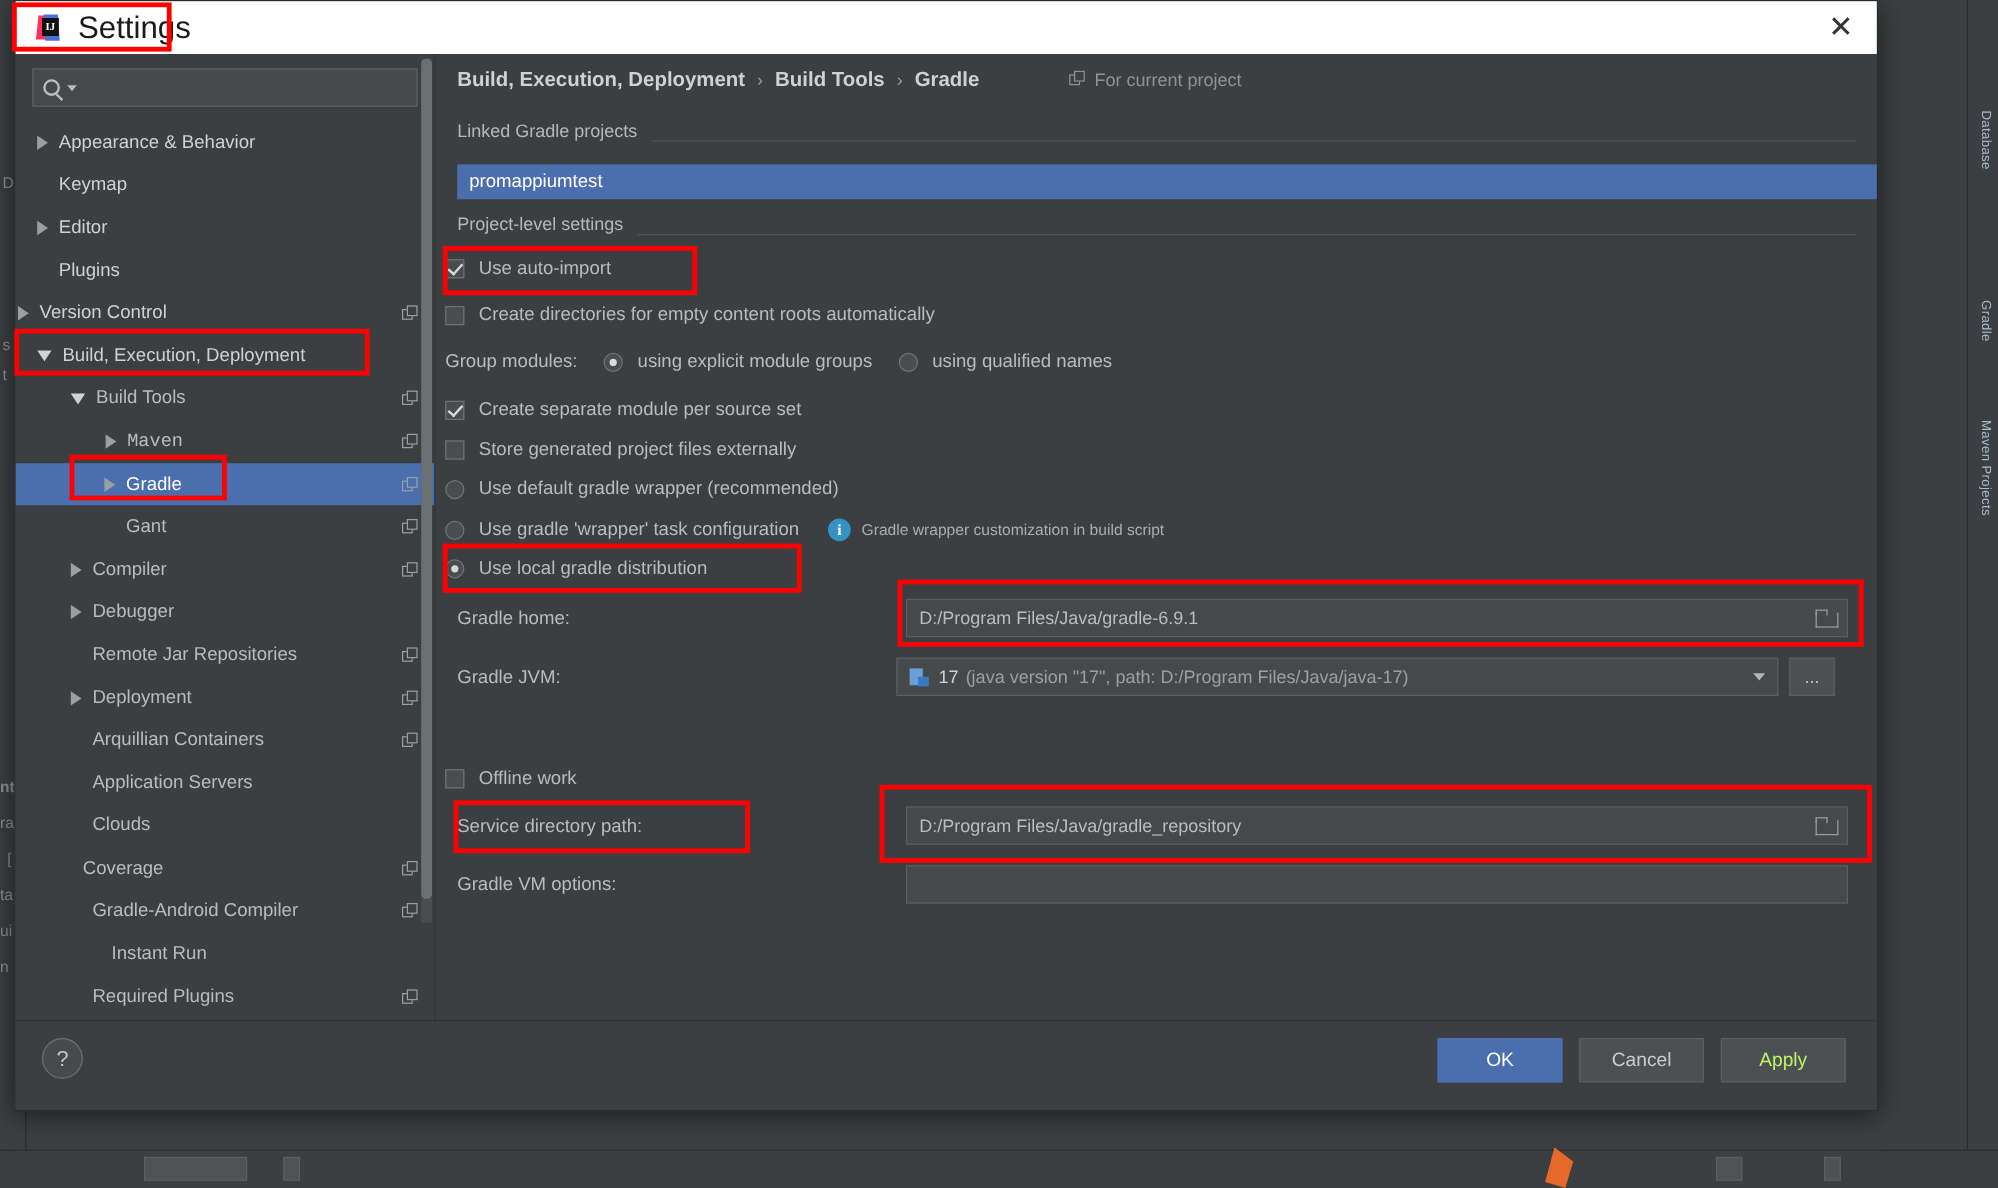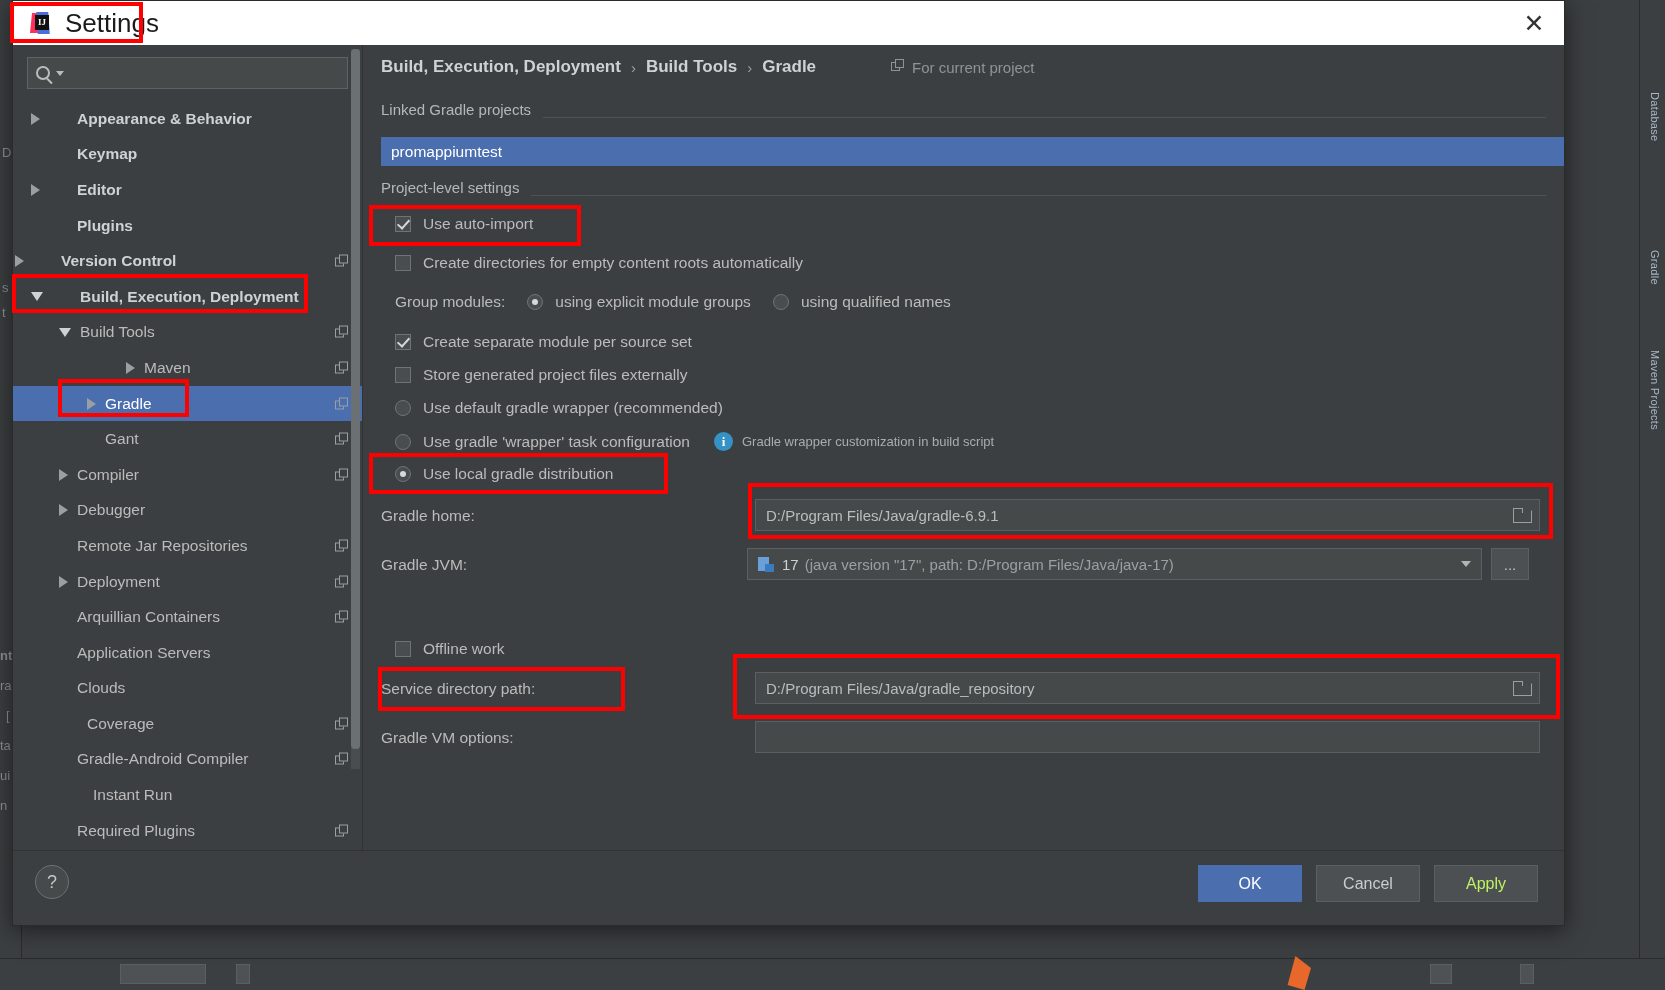--- a/index.html
+++ b/index.html
@@ -135,21 +135,21 @@
   }
   .tree-row {
     position: relative;
     height: 35.6px;
     display: flex; align-items: center;
     color: #bbbbbb; font-size: 15.5px;
     cursor: default;
     padding-right: 8px;
   }
   .tree-row.sel { background: #4b6eaf; color: #ffffff; }
-  .tree-row.bold { font-weight: bold; color: #cfd2d3; gap: 28px; }
+  .tree-row.bold { font-weight: normal; color: #cfd2d3; }
   .tw {
     width: 0; height: 0; flex: 0 0 auto; margin-right: 9px;
   }
   .tw.right {
     border-top: 6px solid transparent; border-bottom: 6px solid transparent;
     border-left: 9px solid #9a9fa1;
   }
   .tw.down {
     border-left: 6px solid transparent; border-right: 6px solid transparent;
     border-top: 9px solid #cfd2d3;
@@ -216,21 +216,21 @@
 
   .linked-item {
     position: absolute;
     left: 18px; width: 1384px; height: 29px;
     background: #4b6eaf; color: #ffffff;
     font-size: 15.5px;
     display: flex; align-items: center; padding-left: 10px;
   }
 
   .opt-row {
-    position: absolute; left: 32px;
+    position: absolute; left: 8px;
     display: flex; align-items: center;
     font-size: 15.5px; color: #bbbbbb;
     white-space: nowrap;
   }
   .cbox {
     width: 16px; height: 16px; flex: 0 0 16px;
     border: 1px solid #6e7476; background: #4a4d4f;
     margin-right: 12px; position: relative;
   }
   .cbox.on::after {
@@ -429,21 +429,21 @@
             <span>Build, Execution, Deployment</span>
           </div>
           <div class="tree-row" style="padding-left: 46px;">
             <span class="tw down"></span>
             <span>Build Tools</span>
             <span class="copy-ic">
               <i class="b1"></i>
               <i class="b2"></i>
             </span>
           </div>
-          <div class="tree-row" style="padding-left: 113px;">
+          <div class="tree-row" style="padding-left: 75px; font-family: Liberation Mono, monospace;">
             <span class="tw right"></span>
             <span>Maven</span>
             <span class="copy-ic">
               <i class="b1"></i>
               <i class="b2"></i>
             </span>
           </div>
           <div class="tree-row sel" style="padding-left: 74px;">
             <span class="tw right"></span>
             <span>Gradle</span>
@@ -497,21 +497,21 @@
             </span>
           </div>
           <div class="tree-row" style="padding-left: 46px;">
             <span class="tw none"></span>
             <span>Application Servers</span>
           </div>
           <div class="tree-row" style="padding-left: 46px;">
             <span class="tw none"></span>
             <span>Clouds</span>
           </div>
-          <div class="tree-row" style="padding-left: 56px;">
+          <div class="tree-row" style="padding-left: 38px;">
             <span class="tw none"></span>
             <span>Coverage</span>
             <span class="copy-ic">
               <i class="b1"></i>
               <i class="b2"></i>
             </span>
           </div>
           <div class="tree-row" style="padding-left: 46px;">
             <span class="tw none"></span>
             <span>Gradle-Android Compiler</span>

